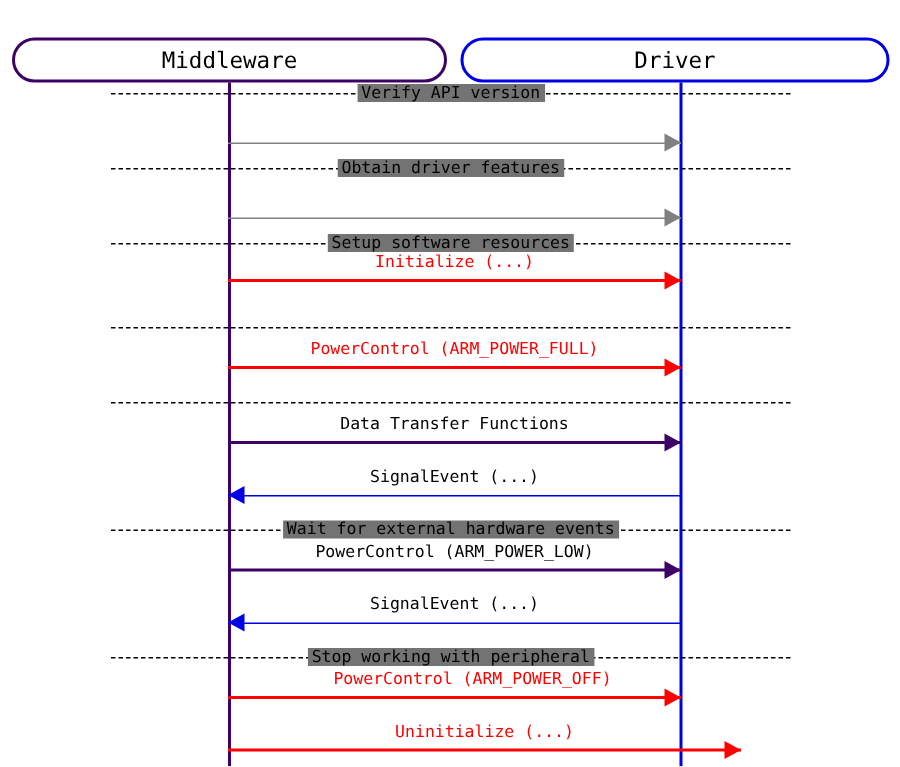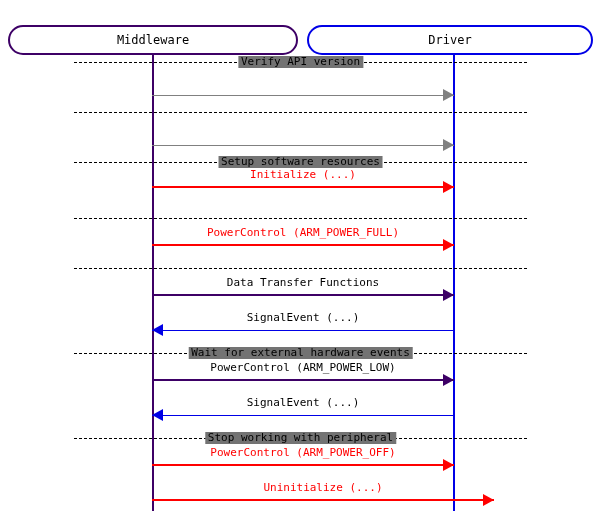--- a/index.html
+++ b/index.html
@@ -26,21 +26,21 @@
     border-radius: 15px;
     border: 2px solid #000;
     background: #ffffff;
     box-sizing: border-box;
     display: flex;
     align-items: center;
     justify-content: center;
   }
   .participant .plabel {
     font-family: "DejaVu Sans Mono", "Liberation Mono", monospace;
-    font-size: 12px;
+    font-size: 15px;
     color: #000000;
     letter-spacing: 0px;
     white-space: nowrap;
   }
   #participant-middleware {
     left: 8px;
     width: 290px;
     border-color: #3d0066;
   }
   #participant-driver {
@@ -155,20 +155,21 @@
       <div class="separator" style="top: 56px;">
         <div class="sep-line"></div>
         <span class="sep-text">Verify API version</span>
       </div>
       <div class="message dir-right" style="top: 76px;">
         <div class="msg-line" style="background: rgb(128, 128, 128);"></div>
         <div class="msg-head" style="border-left-color: rgb(128, 128, 128);"></div>
       </div>
       <div class="separator" style="top: 106px;">
         <div class="sep-line"></div>
+        <span class="sep-text">Obtain driver features</span>
       </div>
       <div class="message dir-right" style="top: 126px;">
         <div class="msg-line" style="background: rgb(128, 128, 128);"></div>
         <div class="msg-head" style="border-left-color: rgb(128, 128, 128);"></div>
       </div>
       <div class="separator" style="top: 156px;">
         <div class="sep-line"></div>
         <span class="sep-text">Setup software resources</span>
       </div>
       <div class="message dir-right weight-bold" style="top: 168px;">
@@ -209,21 +210,21 @@
       <div class="message dir-left" style="top: 396px;">
         <div class="msg-label" style="color: rgb(0, 0, 0);">SignalEvent (...)</div>
         <div class="msg-line" style="background: rgb(0, 0, 230);"></div>
         <div class="msg-head" style="border-right-color: rgb(0, 0, 230);"></div>
       </div>
       <div class="separator" style="top: 432px;">
         <div class="sep-line"></div>
         <span class="sep-text">Stop working with peripheral</span>
       </div>
       <div class="message dir-right weight-bold" style="top: 446px;">
-        <div class="msg-label" style="color: rgb(255, 0, 0);">PowerControl (ARM_POWER_OFF)</div>
+        <div class="msg-label" style="color: rgb(255, 0, 0); margin-left: 12px;">PowerControl (ARM_POWER_OFF)</div>
         <div class="msg-line" style="background: rgb(255, 0, 0);"></div>
         <div class="msg-head" style="border-left-color: rgb(255, 0, 0);"></div>
       </div>
       <div class="message dir-right weight-bold" style="top: 481px; padding-left: 40px;">
         <div class="msg-label" style="color: rgb(255, 0, 0);">Uninitialize (...)</div>
         <div class="msg-line" style="background: rgb(255, 0, 0);"></div>
         <div class="msg-head" style="border-left-color: rgb(255, 0, 0);"></div>
       </div>
     </div>
 

